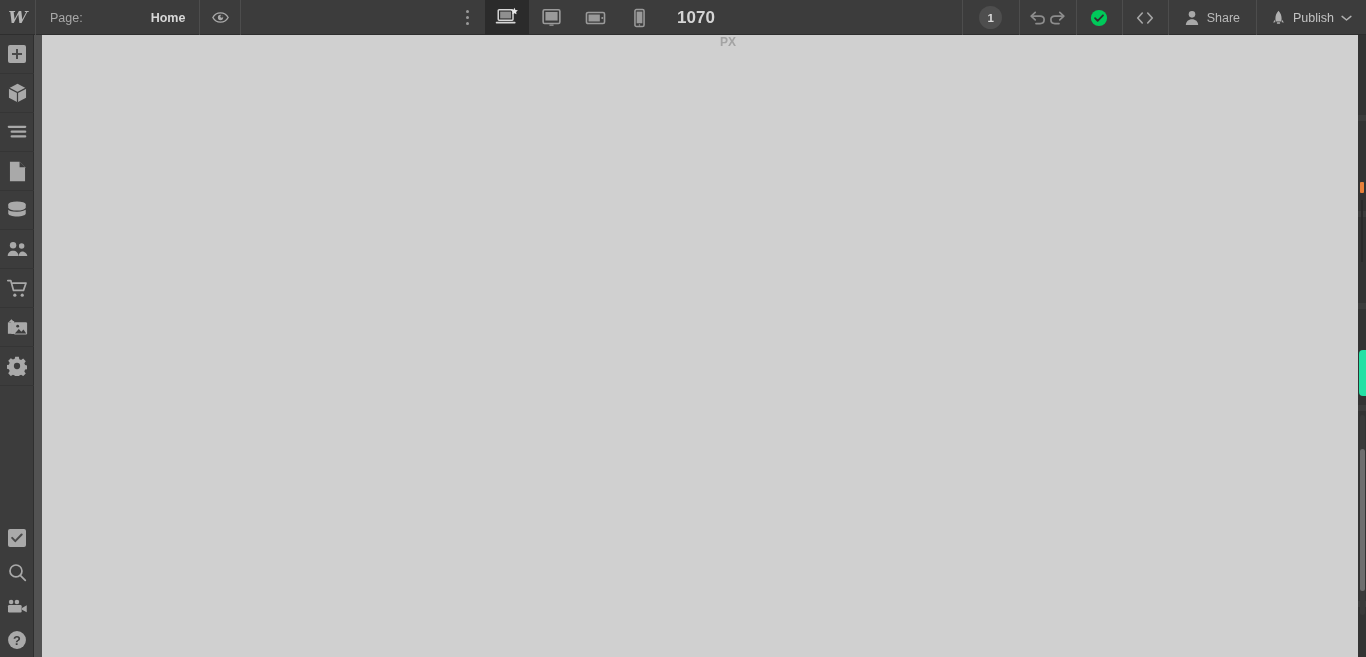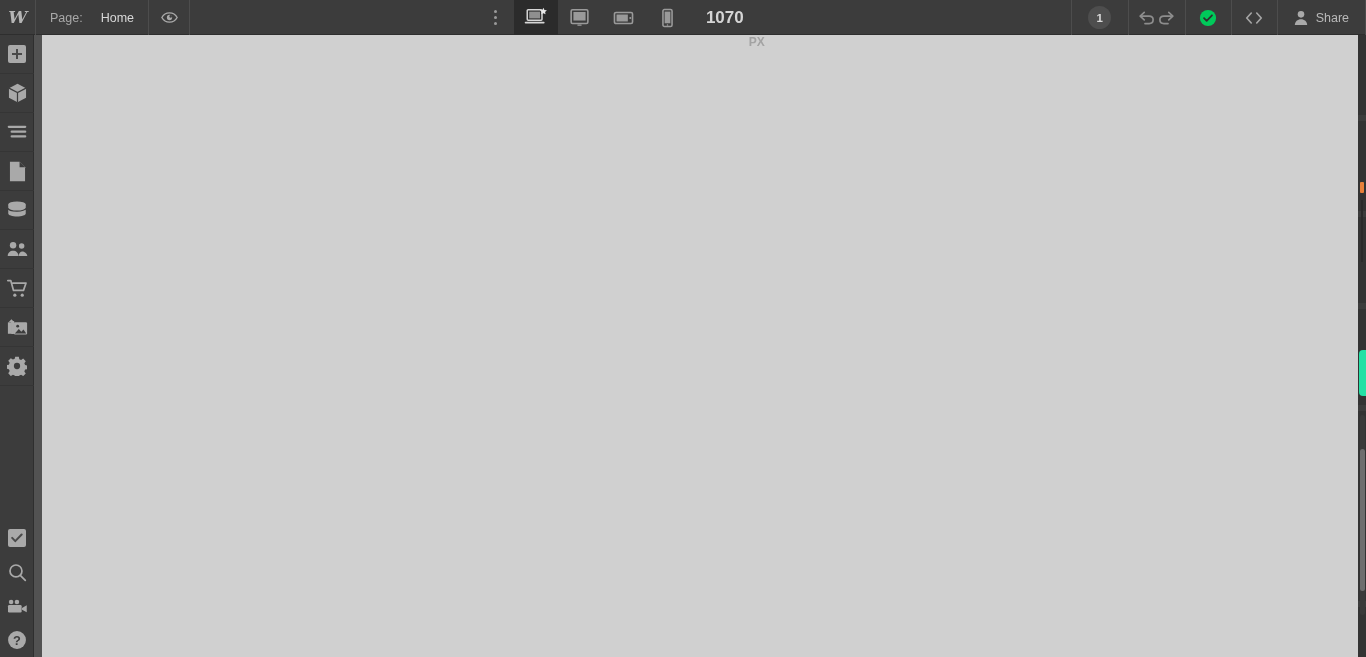--- a/index.html
+++ b/index.html
@@ -29,23 +29,23 @@
   .tb-sep { width: 1px; background: #4d4d4d; height: 35px; flex: 0 0 1px; }
 
   .logo-cell { width: 35px; flex: 0 0 35px; }
   .logo-w {
     font-family: "DejaVu Serif", serif;
     font-style: italic; font-weight: 700;
     font-size: 17px; color: #b5b5b5; line-height: 1;
     letter-spacing: -0.5px;
   }
 
-  .page-cell { padding: 0 14px; gap: 18px; }
+  .page-cell { padding: 0 14px; gap: 24px; }
   .page-label { font-size: 12.5px; color: #a8a8a8; }
-  .page-name { font-size: 12.5px; color: #d8d8d8; font-weight: 400; }
+  .page-name { font-size: 12.5px; color: #d8d8d8; font-weight: 700; margin-left: 44px; }
 
   .eye-cell { width: 40px; flex: 0 0 40px; }
 
   .spacer { flex: 1 1 auto; }
 
   .dots-cell { width: 36px; flex: 0 0 36px; }
   .dots { display: flex; flex-direction: column; gap: 3px; align-items: center; }
   .dots i { display: block; width: 3px; height: 3px; border-radius: 50%; background: #9a9a9a; }
 
   .device-cell { width: 44px; flex: 0 0 44px; cursor: pointer; }
@@ -295,20 +295,35 @@
       <span>
         <svg width="14" height="16" viewBox="0 0 15 17">
           <circle cx="7.5" cy="4.6" r="3.5" fill="#a9a9a9"></circle>
           <path d="M0.9 16c0-3.8 2.9-6.2 6.6-6.2s6.6 2.4 6.6 6.2z" fill="#a9a9a9"></path>
         </svg>
       </span>
       <span class="share-text">Share</span>
     </div>
 
     <div class="tb-sep"></div>
+    <div class="tb-cell publish-cell">
+      <span>
+        <svg width="15" height="16" viewBox="0 0 16 17">
+          <path d="M8 0.8c2.1 2.3 3.3 5.2 3.3 8.1 0 1.2-.2 2.3-.5 3.3H5.2c-.3-1-.5-2.1-.5-3.3 0-2.9 1.2-5.8 3.3-8.1z" fill="#b0b0b0"></path>
+          <path d="M4.4 10.2L2.2 13.4l2.4-.5zM11.6 10.2l2.2 3.2-2.4-.5z" fill="#b0b0b0"></path>
+          <rect x="6.2" y="12.9" width="3.6" height="1.6" rx="0.6" fill="#b0b0b0"></rect>
+        </svg>
+      </span>
+      <span class="publish-text">Publish</span>
+      <span>
+        <svg width="11" height="8" viewBox="0 0 12 8">
+          <path d="M1.2 2.2L6 6.2l4.8-4" fill="none" stroke="#b0b0b0" stroke-width="1.6" stroke-linecap="round" stroke-linejoin="round"></path>
+        </svg>
+      </span>
+    </div>
 
   </div>
 
   <div class="sidebar">
 
     <div class="sb-item">
       <span class="icon-box">
         <span class="plus-wrap">
           <span style="position:absolute;width:10px;height:2px;background:#4a4a4a;"></span>
           <span style="position:absolute;width:2px;height:10px;background:#4a4a4a;"></span>

